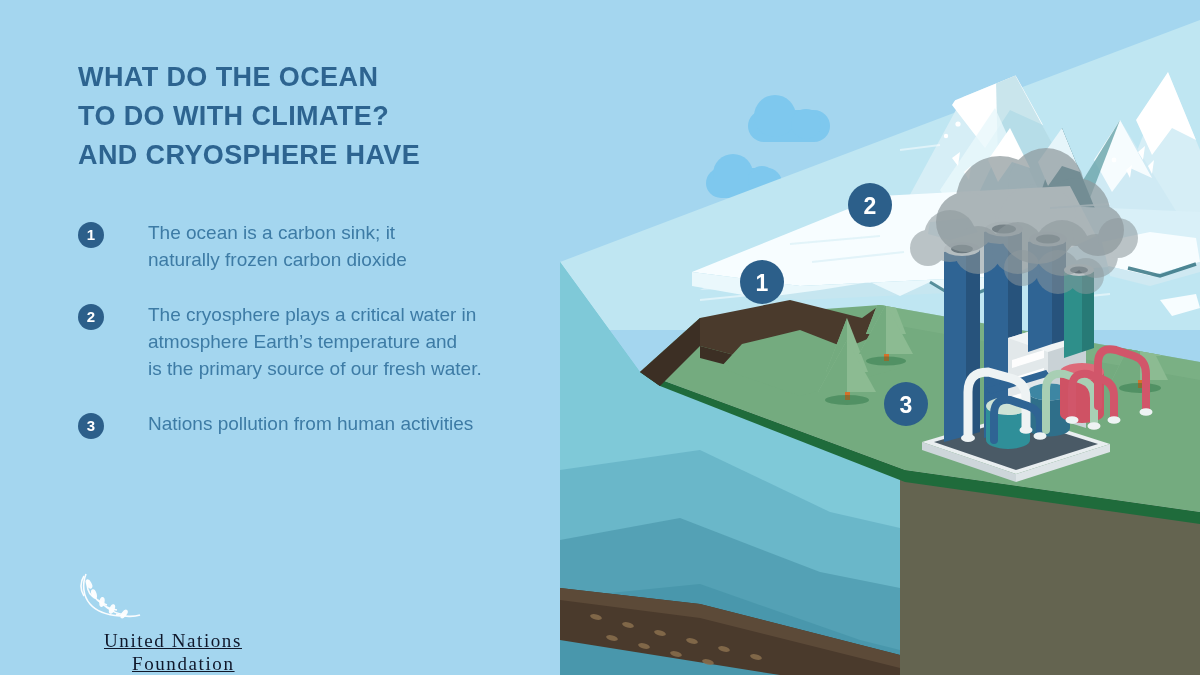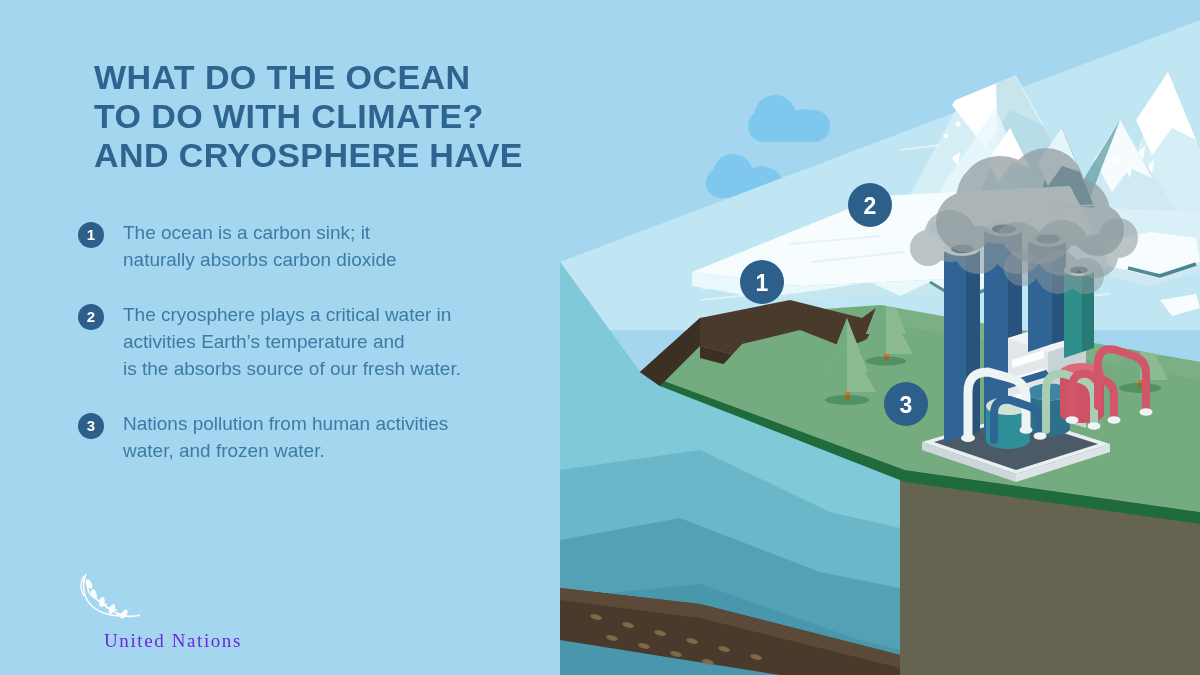--- a/index.html
+++ b/index.html
@@ -22,25 +22,25 @@
     height: 675px;
   }
   .text-col {
     position: absolute;
     left: 78px;
     top: 58px;
     width: 470px;
   }
   .title {
     color: #2d6490;
-    font-size: 34px;
+    font-size: 27px;
     line-height: 39px;
     font-weight: bold;
     letter-spacing: 0.4px;
-    margin: 0 0 44px 16px;
+    margin: 0 0 44px 0;
     text-transform: uppercase;
   }
   .title span { display: block; }
   .facts { margin: 0; }
   .fact {
     position: relative;
     padding-left: 45px;
     margin-bottom: 28px;
   }
   .fact-badge {
@@ -54,33 +54,35 @@
     color: #ffffff;
     font-size: 15px;
     font-weight: bold;
     line-height: 26px;
     text-align: center;
   }
   .fact-text {
     color: #3d7ba5;
     font-size: 19px;
     line-height: 27px;
+    margin-left: 25px;
   }
   .fact-text span { display: block; }
   .logo {
     position: absolute;
     left: 76px;
     top: 570px;
     width: 230px;
     color: #ffffff;
   }
   .logo-text {
     font-family: "Liberation Serif", serif;
     letter-spacing: 1.6px;
-    color: #6d28d9;
+    color: #0f172a;
+    text-decoration: underline;
   }
   .logo-line1 { font-size: 19px; margin-left: 28px; }
   .logo-line2 { font-size: 19px; margin-left: 56px; margin-top: 1px; }
 </style>
 </head>
 <body>
 
 <div id="poster">
 
   <svg id="art" viewBox="0 0 1200 675">
@@ -386,38 +388,37 @@
       <span>to do with climate?</span>
       <span>and cryosphere have</span>
     </h1>
 
     <div class="facts">
 
       <div class="fact">
         <div class="fact-badge">1</div>
         <div class="fact-text">
           <span>The ocean is a carbon sink; it</span>
-          <span>naturally absorbs carbon dioxide</span>
+          <span>naturally frozen carbon dioxide</span>
         </div>
       </div>
 
       <div class="fact">
         <div class="fact-badge">2</div>
         <div class="fact-text">
           <span>The cryosphere plays a critical water in</span>
-          <span>activities Earth’s temperature and</span>
-          <span>is the absorbs source of our fresh water.</span>
+          <span>atmosphere Earth’s temperature and</span>
+          <span>is the primary source of our fresh water.</span>
         </div>
       </div>
 
       <div class="fact">
         <div class="fact-badge">3</div>
         <div class="fact-text">
           <span>Nations pollution from human activities</span>
-          <span>water, and frozen water.</span>
         </div>
       </div>
 
     </div>
   </div>
 
   <div class="logo">
     <svg width="230" height="56" viewBox="0 0 230 56">
       <g fill="none" stroke="#ffffff" stroke-width="1.6" opacity="0.95">
         <path d="M10,4 C6,14 7,26 14,34 C20,41 30,45 44,46"></path>
@@ -430,15 +431,16 @@
       </g>
       <g fill="#ffffff" opacity="0.95">
         <ellipse cx="13" cy="14" rx="2.6" ry="5" transform="rotate(-28 13 14)"></ellipse>
         <ellipse cx="18" cy="24" rx="2.6" ry="5" transform="rotate(-18 18 24)"></ellipse>
         <ellipse cx="26" cy="32" rx="2.6" ry="5" transform="rotate(8 26 32)"></ellipse>
         <ellipse cx="36" cy="39" rx="2.6" ry="5" transform="rotate(22 36 39)"></ellipse>
         <ellipse cx="48" cy="44" rx="2.6" ry="5" transform="rotate(38 48 44)"></ellipse>
       </g>
     </svg>
     <div class="logo-text logo-line1">United Nations</div>
+    <div class="logo-text logo-line2">Foundation</div>
   </div>
 
 </div>
 
 </body></html>

